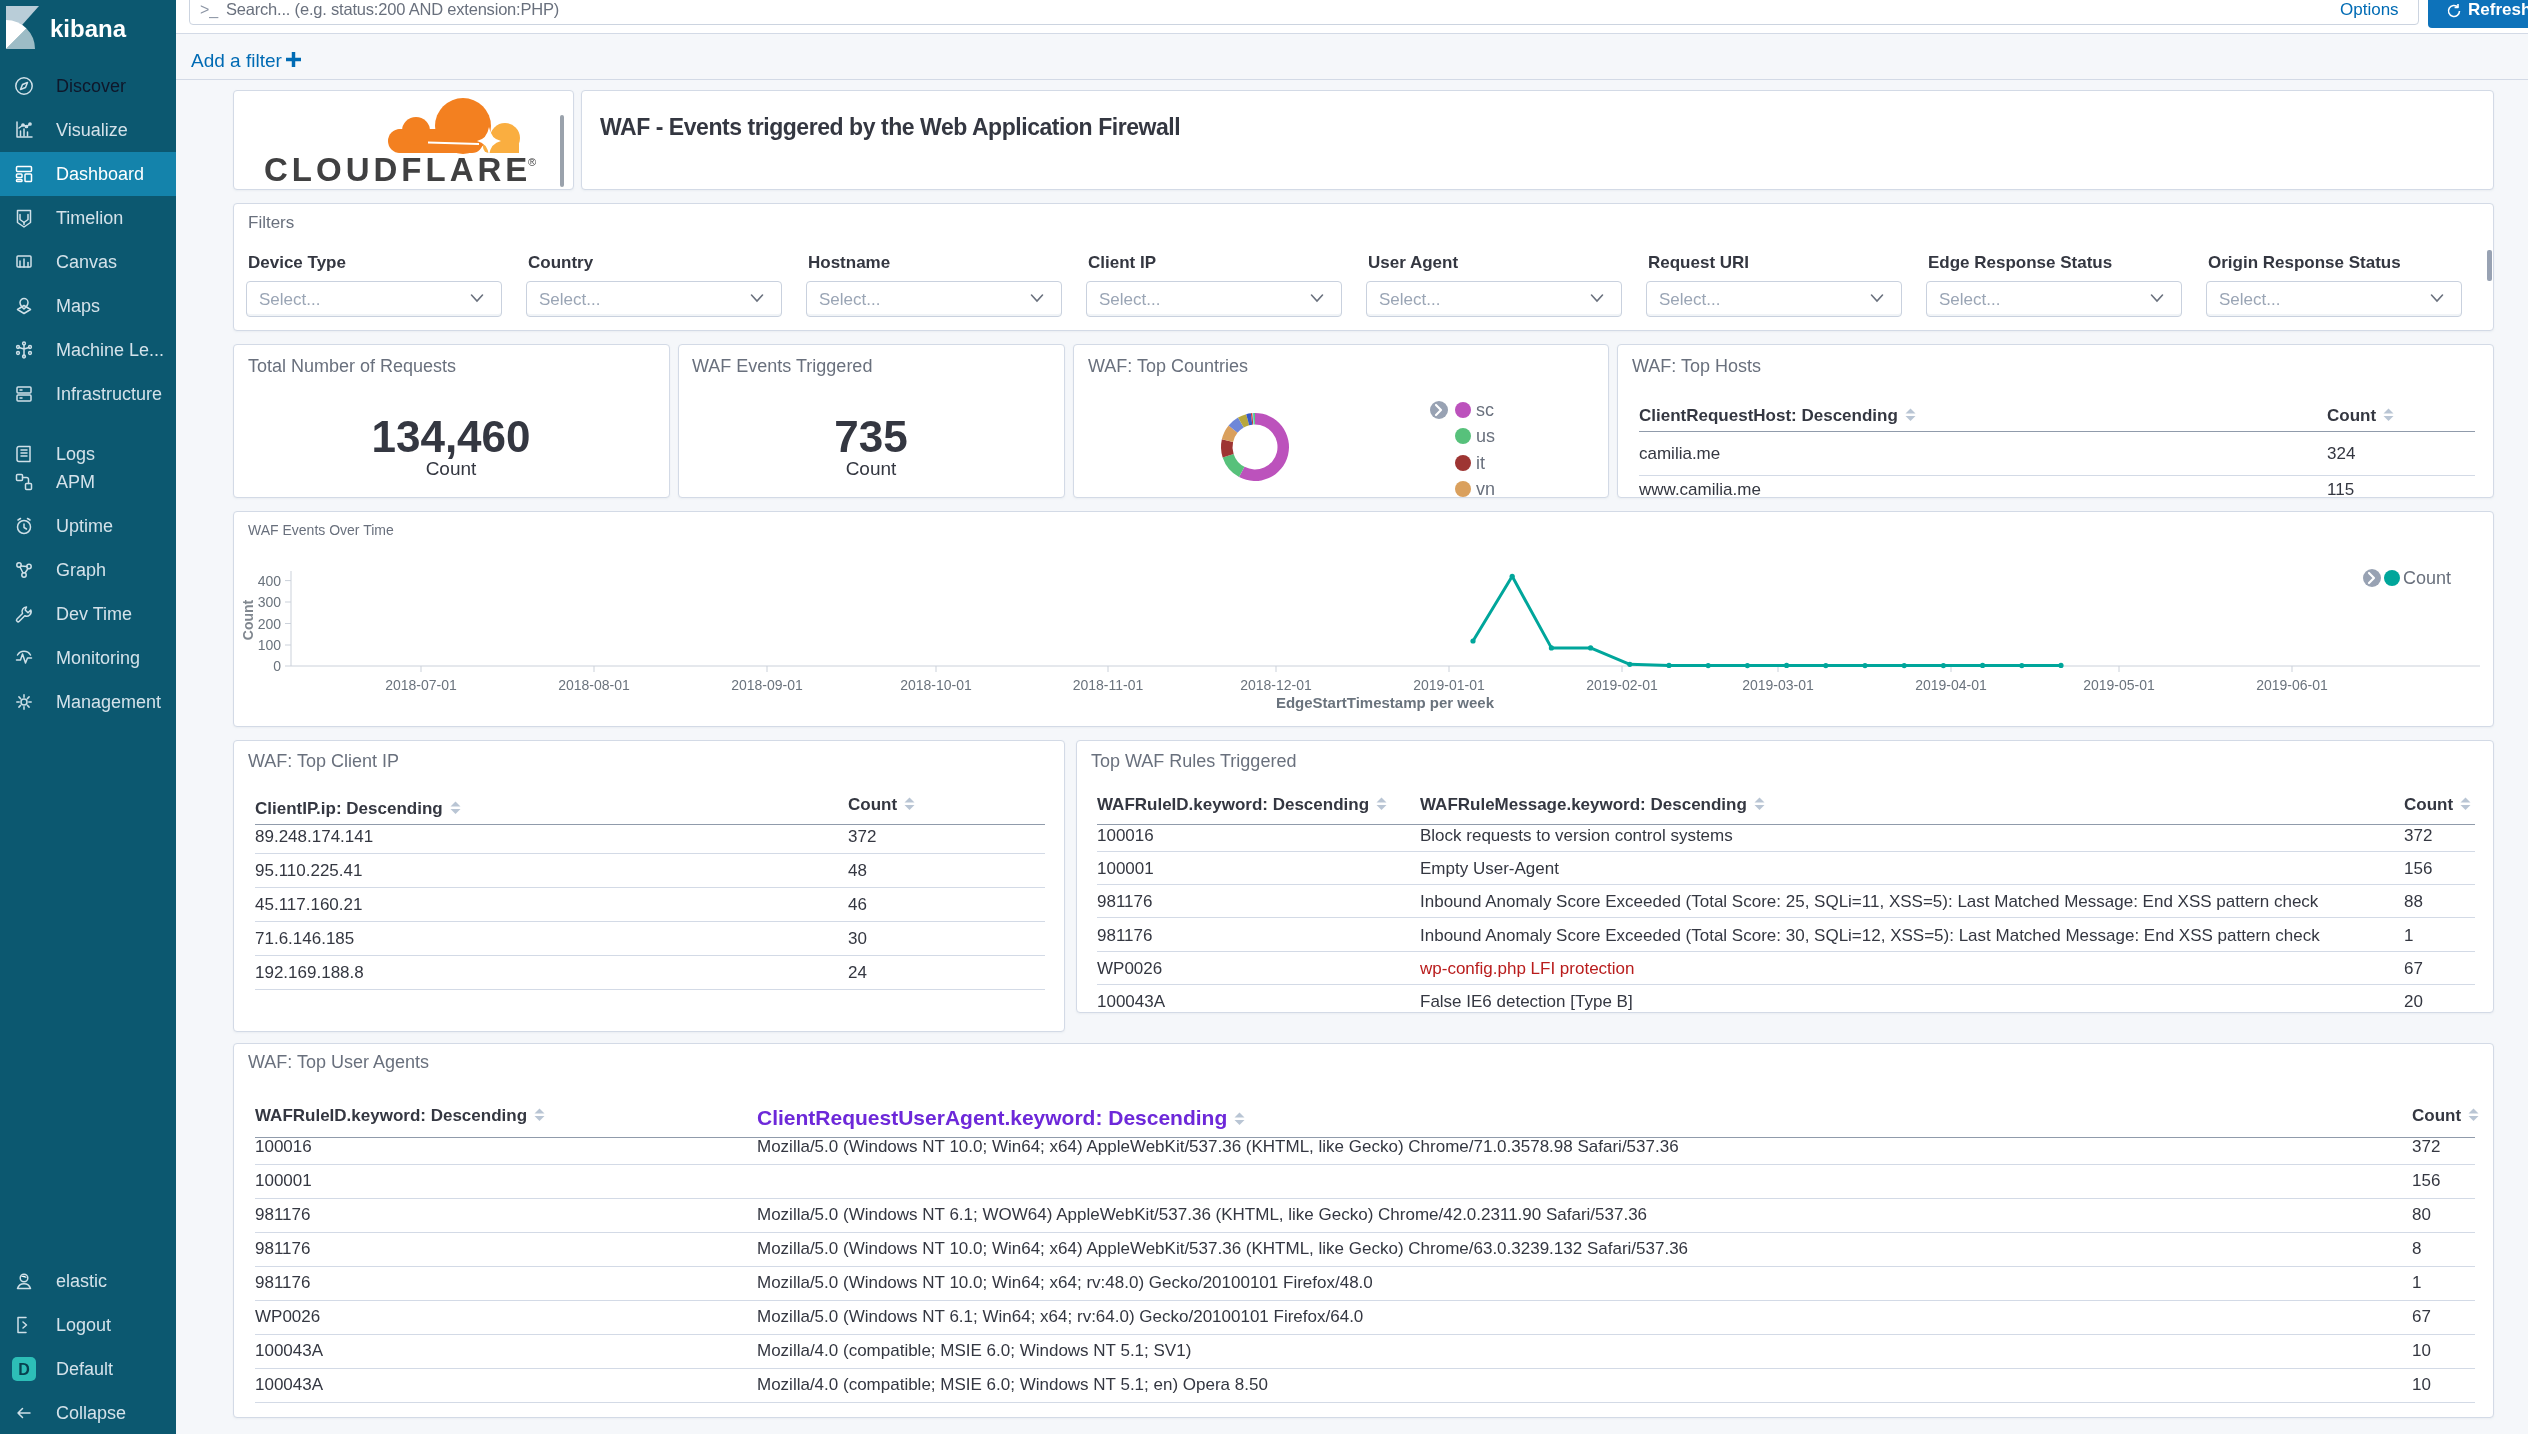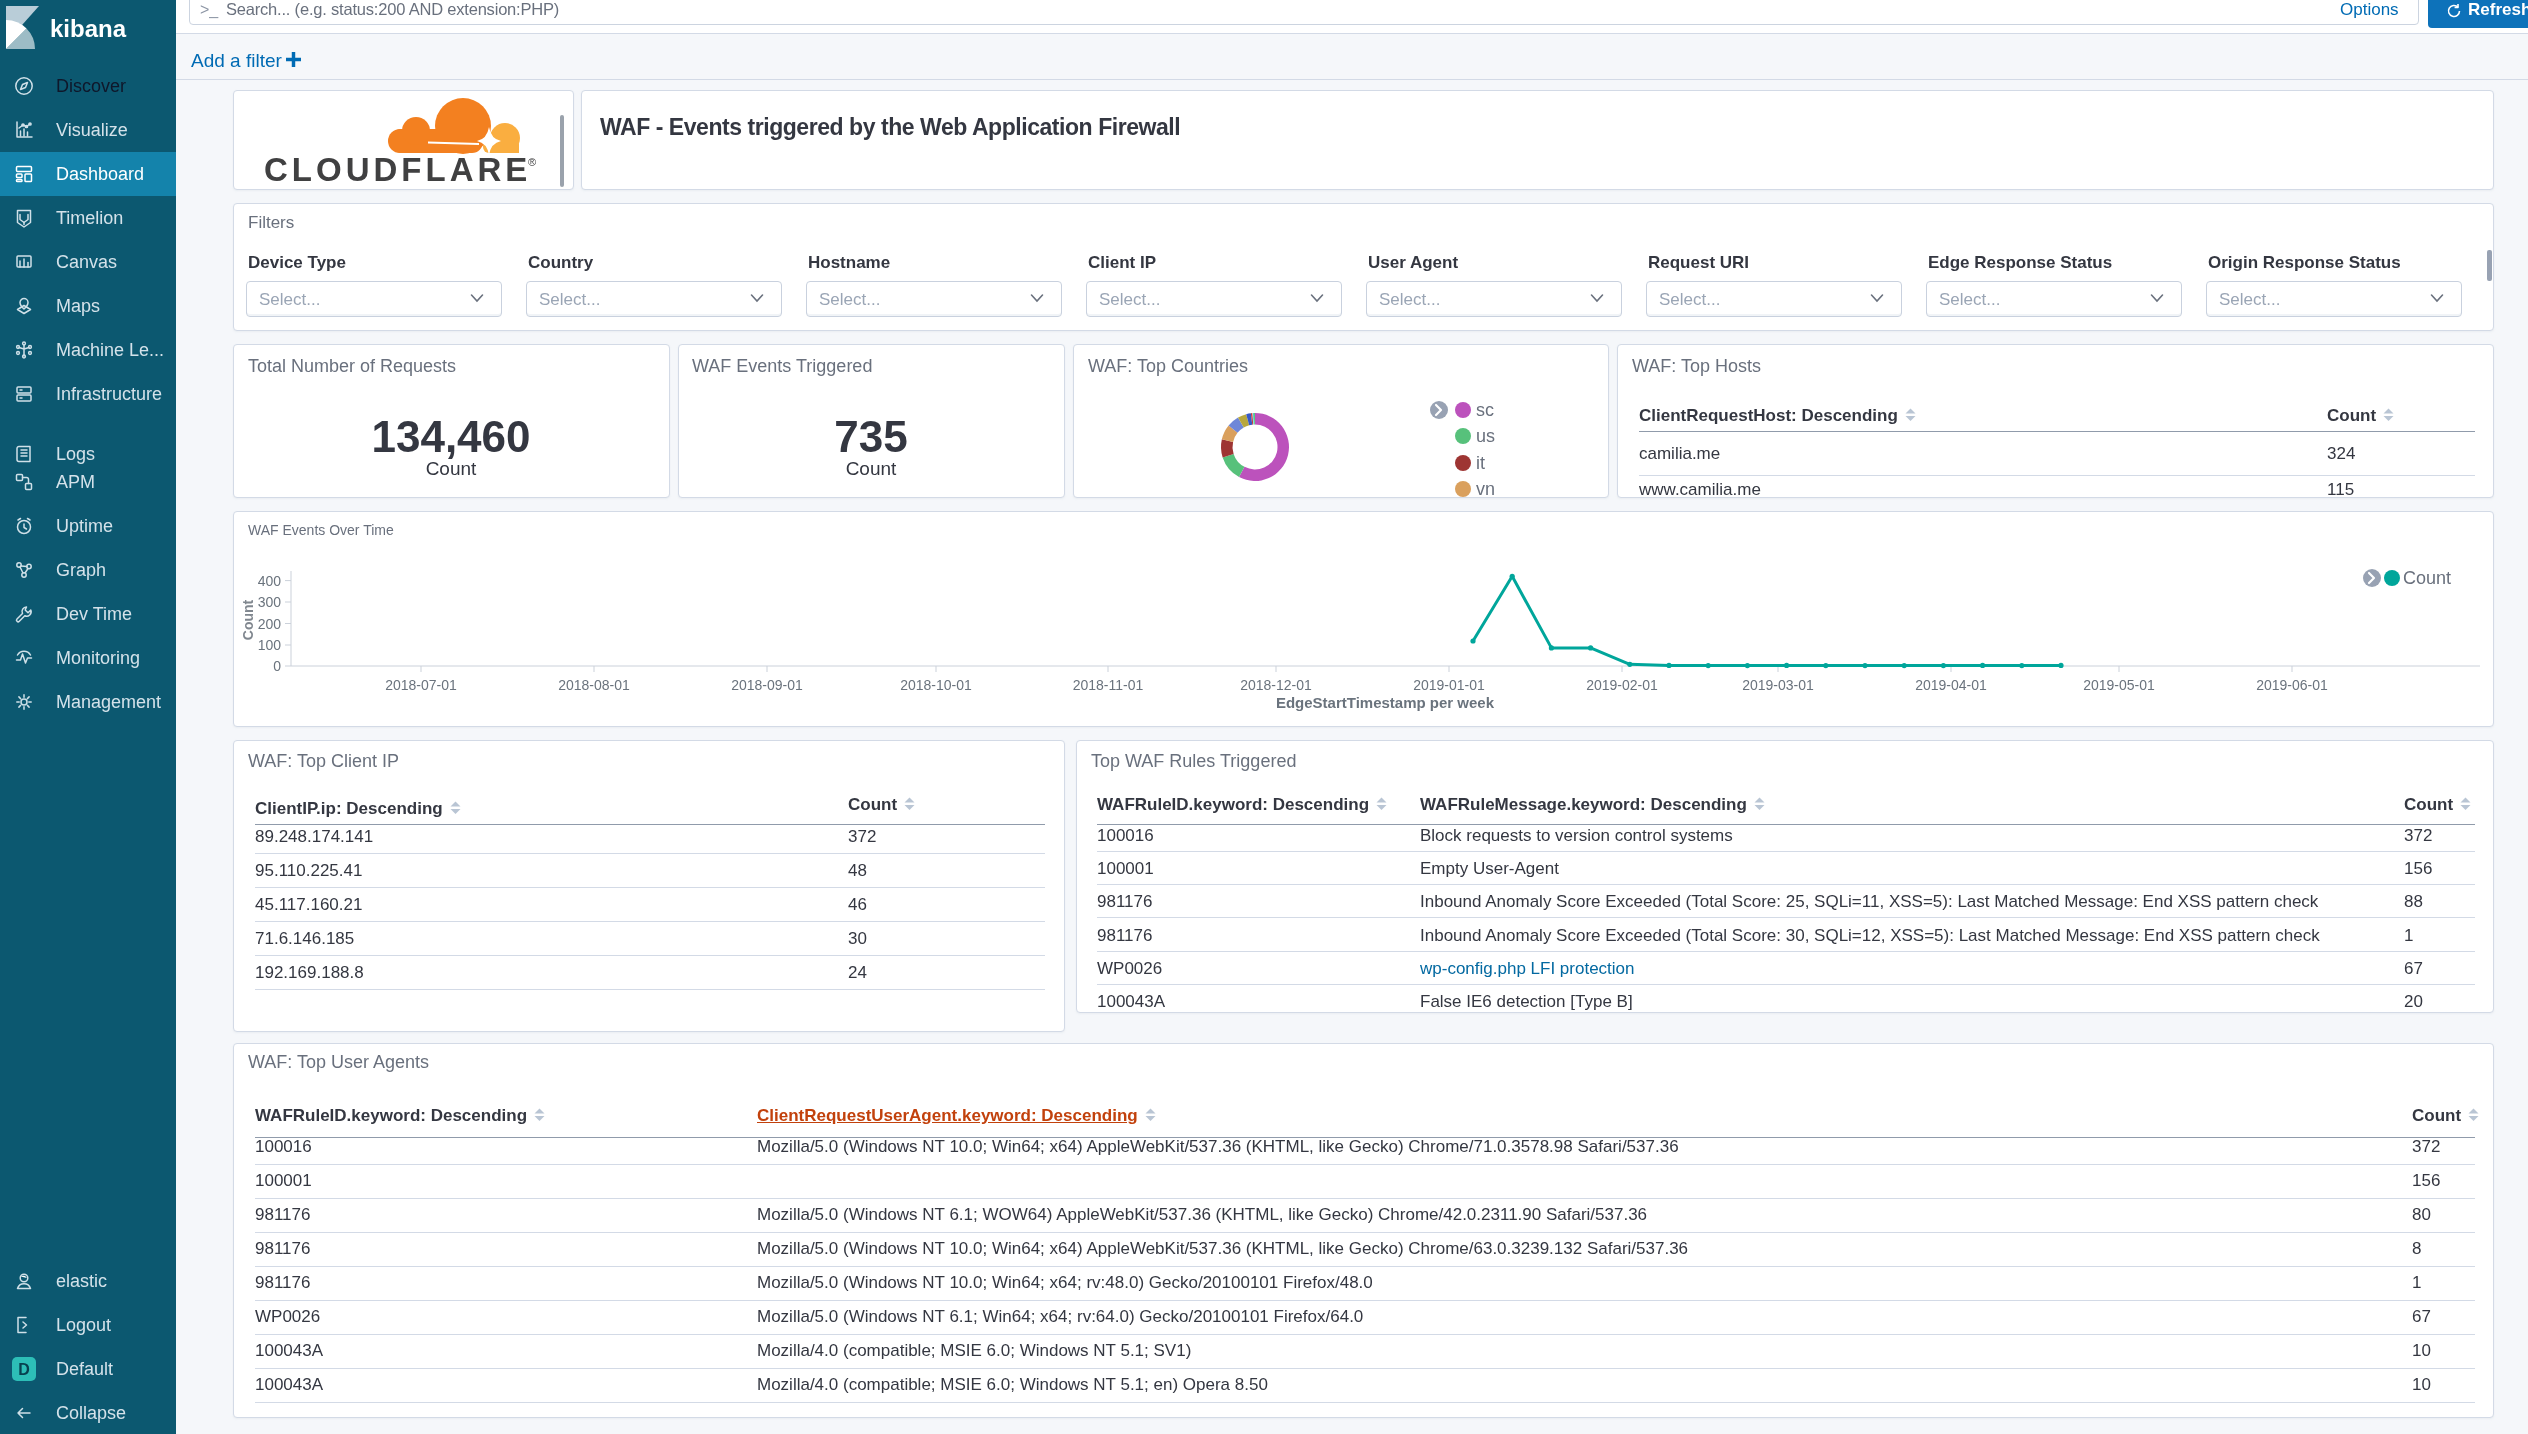--- a/index.html
+++ b/index.html
@@ -422,33 +422,33 @@
 <div class="abs" style="left:1097px;top:884px;width:1378px;height:1px;background:#d3dae6"></div>
 <div class="t" style="left:1097px;top:892.6px;font-size:17px;color:#343741;font-weight:400;">981176</div>
 <div class="t" style="left:1420px;top:892.6px;font-size:17px;color:#343741;font-weight:400;">Inbound Anomaly Score Exceeded (Total Score: 25, SQLi=11, XSS=5): Last Matched Message: End XSS pattern check</div>
 <div class="t" style="left:2404px;top:892.6px;font-size:17px;color:#343741;font-weight:400;">88</div>
 <div class="abs" style="left:1097px;top:917px;width:1378px;height:1px;background:#d3dae6"></div>
 <div class="t" style="left:1097px;top:926.6px;font-size:17px;color:#343741;font-weight:400;">981176</div>
 <div class="t" style="left:1420px;top:926.6px;font-size:17px;color:#343741;font-weight:400;">Inbound Anomaly Score Exceeded (Total Score: 30, SQLi=12, XSS=5): Last Matched Message: End XSS pattern check</div>
 <div class="t" style="left:2404px;top:926.6px;font-size:17px;color:#343741;font-weight:400;">1</div>
 <div class="abs" style="left:1097px;top:951px;width:1378px;height:1px;background:#d3dae6"></div>
 <div class="t" style="left:1097px;top:959.6px;font-size:17px;color:#343741;font-weight:400;">WP0026</div>
-<div class="t" style="left:1420px;top:959.6px;font-size:17px;color:#0369a1;font-weight:400;">wp-config.php LFI protection</div>
+<div class="t" style="left:1420px;top:959.6px;font-size:17px;color:#b91c1c;font-weight:400;">wp-config.php LFI protection</div>
 <div class="t" style="left:2404px;top:959.6px;font-size:17px;color:#343741;font-weight:400;">67</div>
 <div class="abs" style="left:1097px;top:984px;width:1378px;height:1px;background:#d3dae6"></div>
 <div class="t" style="left:1097px;top:992.6px;font-size:17px;color:#343741;font-weight:400;">100043A</div>
 <div class="t" style="left:1420px;top:992.6px;font-size:17px;color:#343741;font-weight:400;">False IE6 detection [Type B]</div>
 <div class="t" style="left:2404px;top:992.6px;font-size:17px;color:#343741;font-weight:400;">20</div>
 <div class="panel" style="left:233px;top:1043px;width:2261px;height:375px"></div>
 <div class="t" style="left:248px;top:1052.8px;font-size:18px;color:#69707d;font-weight:400;">WAF: Top User Agents</div>
 <div class="t" style="left:255px;top:1106.6px;font-size:17px;color:#343741;font-weight:700;">WAFRuleID.keyword: Descending<svg width="11" height="14" viewBox="0 0 11 14" style="margin-left:7px;vertical-align:-1px">
         <polygon points="5.5,0.5 10.5,5.5 0.5,5.5" fill="#b9c5d4"></polygon>
         <polygon points="0.5,8 10.5,8 5.5,13" fill="#b9c5d4"></polygon>
       </svg></div>
-<div class="t" style="left:757px;top:1106.6px;font-size:17px;color:#c2410c;font-weight:700;text-decoration:underline;">ClientRequestUserAgent.keyword: Descending<svg width="11" height="14" viewBox="0 0 11 14" style="margin-left:7px;vertical-align:-1px">
+<div class="t" style="left:757px;top:1106.6px;font-size:21px;color:#6d28d9;font-weight:700;">ClientRequestUserAgent.keyword: Descending<svg width="11" height="14" viewBox="0 0 11 14" style="margin-left:7px;vertical-align:-1px">
         <polygon points="5.5,0.5 10.5,5.5 0.5,5.5" fill="#b9c5d4"></polygon>
         <polygon points="0.5,8 10.5,8 5.5,13" fill="#b9c5d4"></polygon>
       </svg></div>
 <div class="t" style="left:2412px;top:1106.6px;font-size:17px;color:#343741;font-weight:700;">Count<svg width="11" height="14" viewBox="0 0 11 14" style="margin-left:7px;vertical-align:-1px">
         <polygon points="5.5,0.5 10.5,5.5 0.5,5.5" fill="#b9c5d4"></polygon>
         <polygon points="0.5,8 10.5,8 5.5,13" fill="#b9c5d4"></polygon>
       </svg></div>
 <div class="abs" style="left:255px;top:1137px;width:2220px;height:1px;background:#909bab"></div>
 <div class="t" style="left:255px;top:1137.6px;font-size:17px;color:#343741;font-weight:400;">100016</div>
 <div class="t" style="left:757px;top:1137.6px;font-size:17px;color:#343741;font-weight:400;">Mozilla/5.0 (Windows NT 10.0; Win64; x64) AppleWebKit/537.36 (KHTML, like Gecko) Chrome/71.0.3578.98 Safari/537.36</div>

